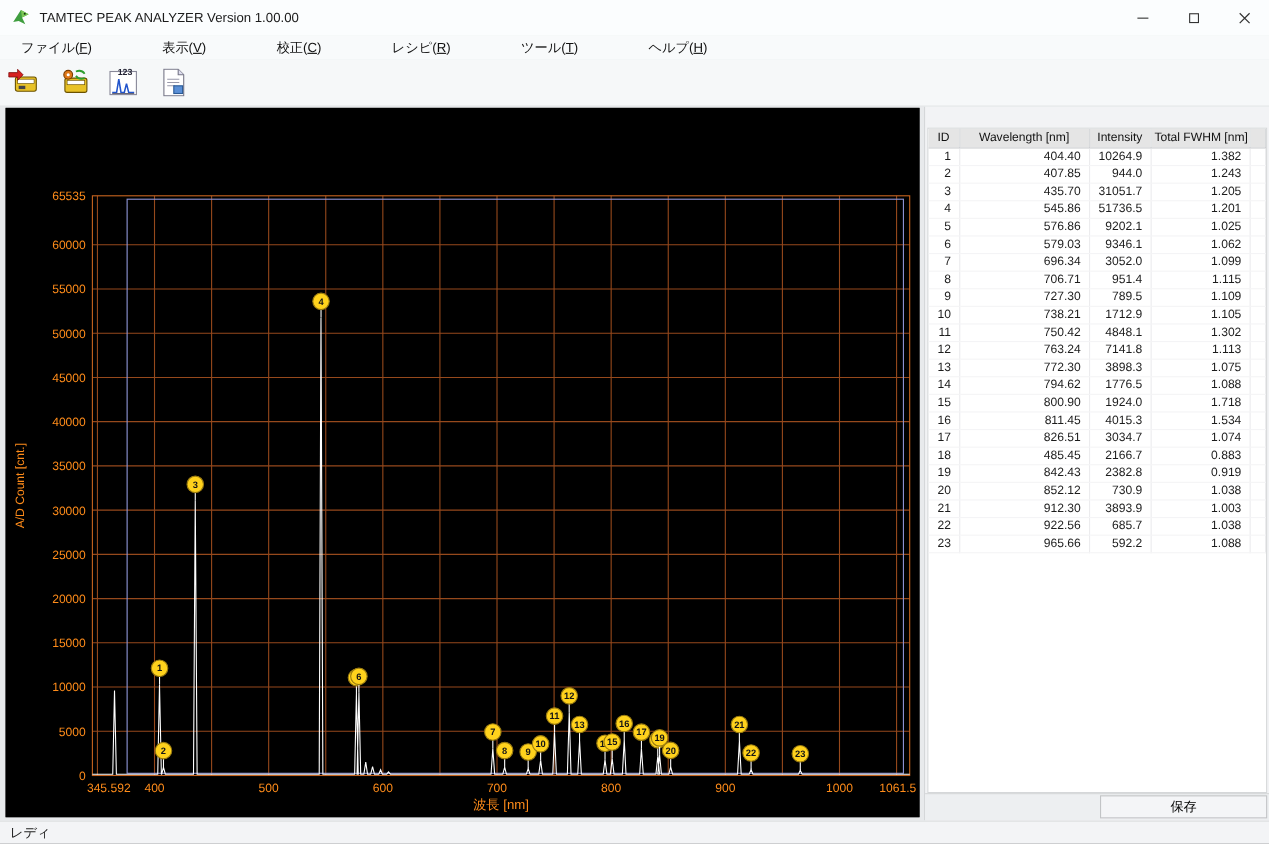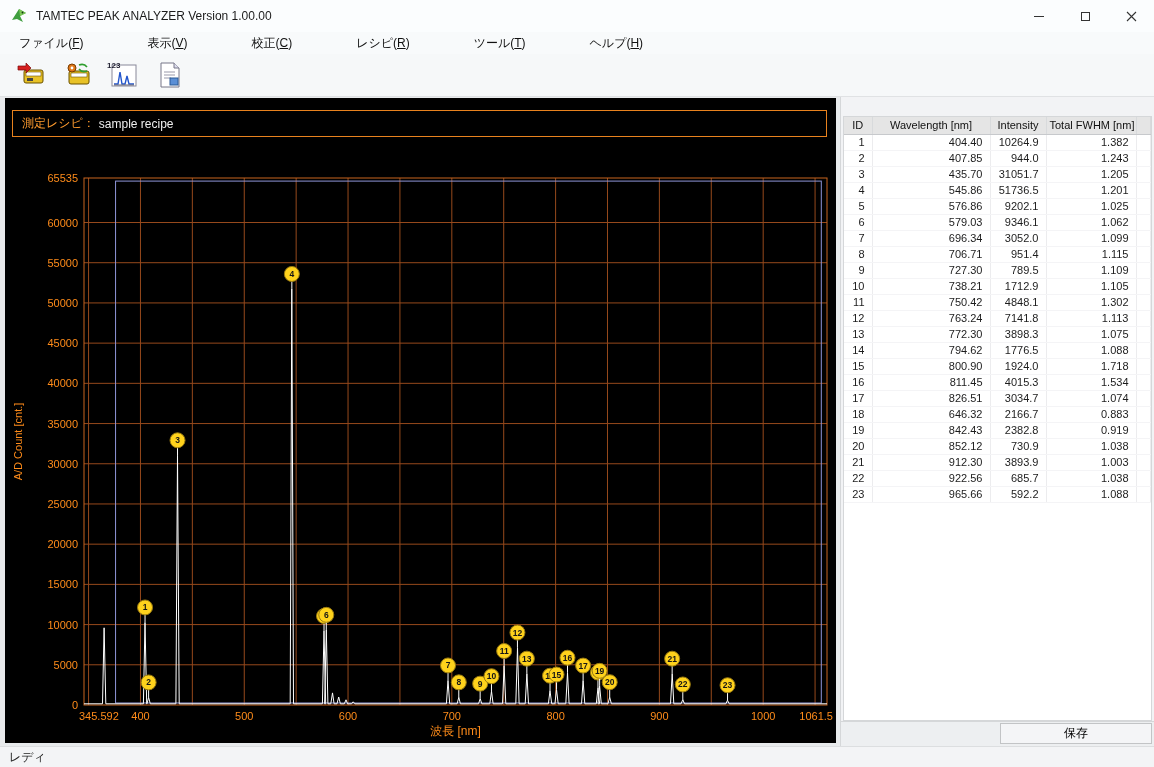--- a/index.html
+++ b/index.html
@@ -17,21 +17,21 @@
   .max-glyph { width:9px; height:9px; border:1px solid #333; display:block; }
 
   
   .menubar { position:absolute; top:32px; left:0; width:100%; height:22px; background:#f8fafb;
              display:flex; align-items:center; padding-left:10px; font-size:12px;gap:46px; }
   .menu-item { padding:2px 9px; cursor:default; }
 
   
   .toolbar { position:absolute; top:54px; left:0; width:100%; height:43px; background:#f6f8f9;
              border-bottom:1px solid #e0e2e4; display:flex; align-items:center; padding-left:6px; gap:6px; }
-  .tool-btn { width:40px; height:36px; display:flex; align-items:center; justify-content:flex-end;
+  .tool-btn { width:40px; height:36px; display:flex; align-items:center; justify-content:flex-start;
               border:1px solid transparent; border-radius:3px; position:relative; }
   .tool-overlay { position:absolute; top:3px; left:8px; font-size:8px; font-weight:bold; color:#223; }
 
   
   .main { position:absolute; top:97px; left:0; width:100%; height:649px; background:#e8eaec; }
 
   .chart-region { position:absolute; left:5px; top:1px; width:831px; height:645px; background:#000; }
   .chart-svg { position:absolute; left:0; top:0; }
 
   .recipe-box { position:absolute; left:7px; top:12px; width:815px; height:27px;
@@ -144,24 +144,20 @@
       <path d="M17 1 L17 6 L22 6" fill="#dde" stroke="#778"></path>
       <path d="M7 10 h11 M7 13 h11 M7 16 h7" stroke="#99a" stroke-width="1"></path>
       <rect x="13" y="16" width="8" height="7" fill="#5a8fd6" stroke="#2a5a96"></rect>
     </svg>
   </div>
 </div>
 
 <div class="main">
 
   <div class="chart-region">
-    <div class="recipe-box">
-      <span class="recipe-label">測定レシピ：</span>
-      <span class="recipe-value">sample recipe</span>
-    </div>
     <svg class="chart-svg" width="831" height="645" viewBox="0 0 831 645">
         <rect x="0" y="0" width="831" height="645" fill="#000000"></rect>
         <line x1="83.57481128860134" y1="80" x2="83.57481128860134" y2="607" stroke="#96491c" stroke-width="1"></line>
         <line x1="135.4669538544059" y1="80" x2="135.4669538544059" y2="607" stroke="#96491c" stroke-width="1"></line>
         <line x1="187.35909642021042" y1="80" x2="187.35909642021042" y2="607" stroke="#96491c" stroke-width="1"></line>
         <line x1="239.25123898601498" y1="80" x2="239.25123898601498" y2="607" stroke="#96491c" stroke-width="1"></line>
         <line x1="291.1433815518195" y1="80" x2="291.1433815518195" y2="607" stroke="#96491c" stroke-width="1"></line>
         <line x1="343.03552411762405" y1="80" x2="343.03552411762405" y2="607" stroke="#96491c" stroke-width="1"></line>
         <line x1="394.9276666834286" y1="80" x2="394.9276666834286" y2="607" stroke="#96491c" stroke-width="1"></line>
         <line x1="446.8198092492332" y1="80" x2="446.8198092492332" y2="607" stroke="#96491c" stroke-width="1"></line>
@@ -419,21 +415,21 @@
             </tr>
             <tr>
               <td>17</td>
               <td>826.51</td>
               <td>3034.7</td>
               <td>1.074</td>
               <td></td>
             </tr>
             <tr>
               <td>18</td>
-              <td>646.32</td>
+              <td>485.45</td>
               <td>2166.7</td>
               <td>0.883</td>
               <td></td>
             </tr>
             <tr>
               <td>19</td>
               <td>842.43</td>
               <td>2382.8</td>
               <td>0.919</td>
               <td></td>

